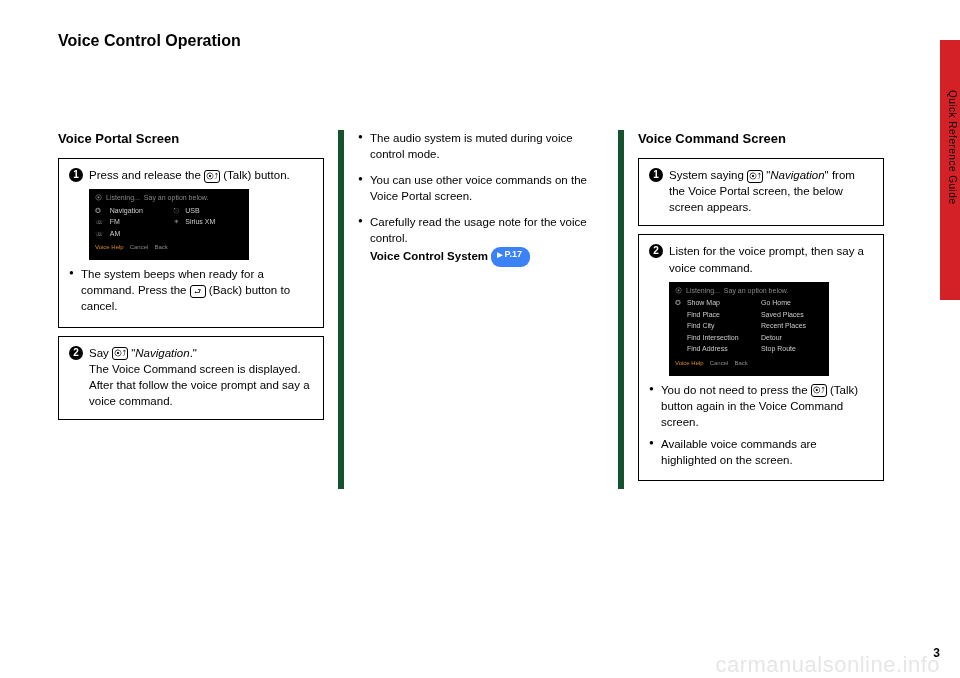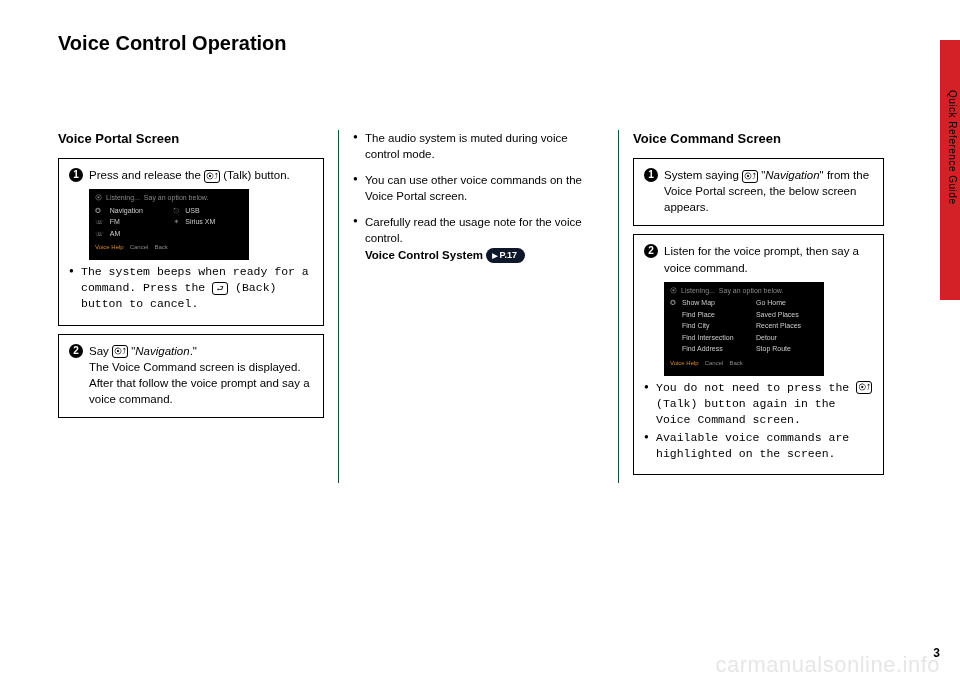--- a/index.html
+++ b/index.html
@@ -43,38 +43,38 @@
     font-size: 22px;
     color: #e6e6e6;
     font-weight: 500;
     letter-spacing: 0.5px;
     text-align: right;
   }
   .page-title {
     position: absolute;
     left: 58px;
     top: 32px;
-    font-size: 20px;
+    font-size: 16px;
     font-weight: 700;
   }
   .columns {
     position: absolute;
     left: 58px;
     top: 130px;
     display: flex;
     gap: 0;
   }
   .col {
     width: 280px;
     padding-right: 14px;
     font-size: 12px;
     line-height: 1.4;
   }
   .col + .col {
-    border-left: 1px solid #14532d;
+    border-left: 6px solid #14532d;
     padding-left: 14px;
   }
   .col h2 {
     font-size: 13px;
     font-weight: 700;
     margin-bottom: 10px;
   }
   .step-box {
     border: 1px solid #000;
     padding: 8px 10px 10px 10px;
@@ -124,24 +124,24 @@
   .bullet-list li::before {
     content: "●";
     position: absolute;
     left: 0;
     top: 0;
     font-size: 8px;
     line-height: 1.8;
   }
   .sub-bullet {
     padding-left: 12px;
+    margin-top: 6px;
     margin-bottom: 2px;
     font-size: 11.5px;
     position: relative;
-    font-family: Liberation Mono, monospace;
   }
   .sub-bullet::before {
     content: "●";
     position: absolute;
     left: 0;
     top: 0;
     font-size: 8px;
     line-height: 1.8;
   }
   .screen-mock {
@@ -170,26 +170,26 @@
   .screen-mock .footer {
     margin-top: 4px;
     color: #d88a2a;
     font-size: 6px;
     display: flex;
     gap: 6px;
   }
   .screen-mock .footer .gray { color: #888; }
   .pagelink {
     display: inline-block;
-    background: #0f172a;
+    background: #3b82f6;
     color: #fff;
     border-radius: 9px;
     font-size: 9px;
     font-weight: 700;
-    padding: 1px 8px 1px 6px;
+    padding: 1px 8px 7px 6px;
     vertical-align: middle;
   }
   .pagelink::before { content: "▶"; font-size: 7px; margin-right: 2px; }
   .emph { font-style: italic; }
   .bold { font-weight: 700; }
 </style>
 </head>
 <body>
 
 <div class="side-tab"></div>

